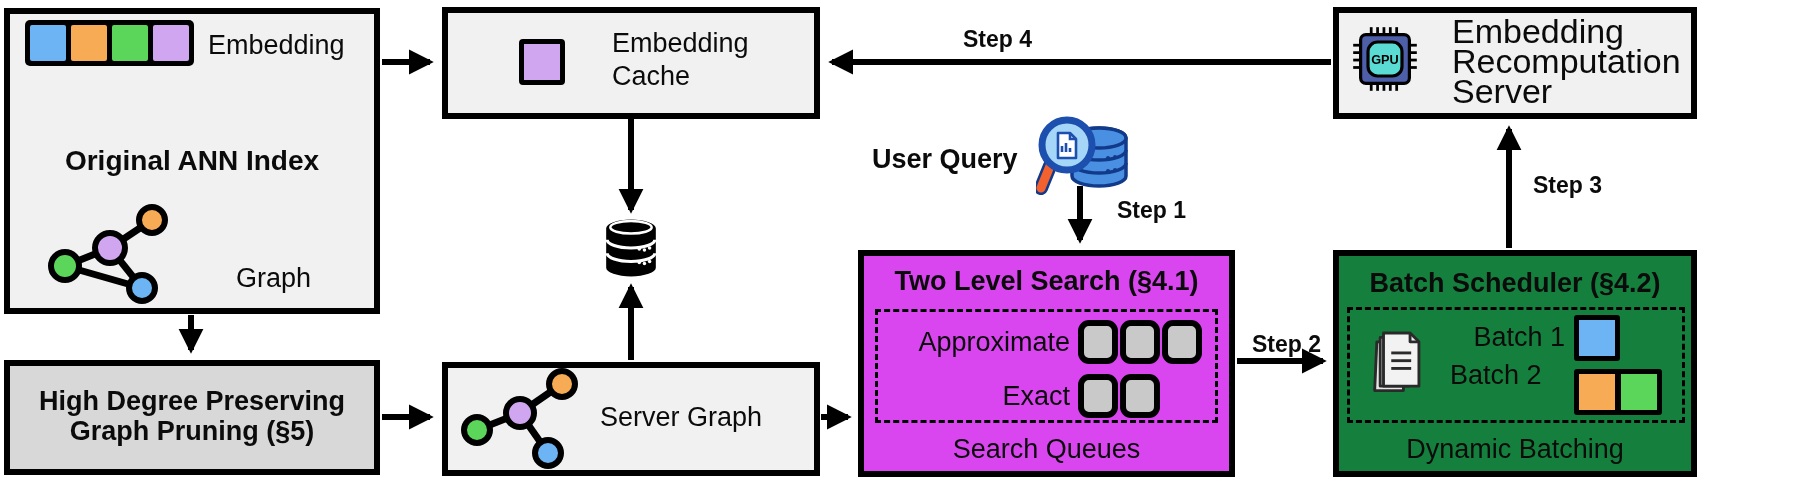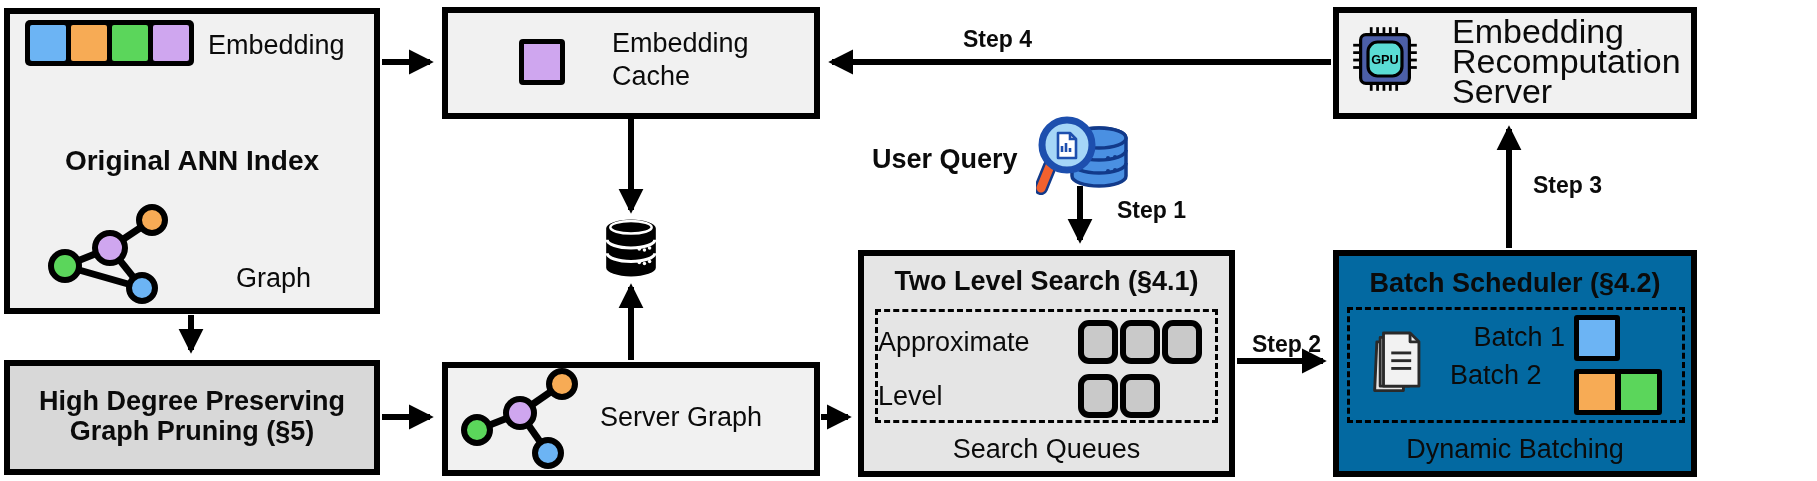--- a/index.html
+++ b/index.html
@@ -11,21 +11,21 @@
   .abs{position:absolute;}
   .lbl{font-size:27px;line-height:30px;white-space:nowrap;}
   .bold{font-weight:700;}
   .center{text-align:center;}
   .step{position:absolute;font-size:23px;font-weight:700;white-space:nowrap;margin-left:12px;}
   .emb-strip{display:flex;gap:5px;background:#000;padding:5px;border-radius:5px;}
   .emb-cell{width:36px;height:36px;border-radius:2px;}
   .cache-sq{width:46px;height:46px;border:5px solid #000;border-radius:4px;box-sizing:border-box;}
   .dashed{position:absolute;border:3px dashed #000;box-sizing:border-box;}
   .tls-row{display:flex;align-items:center;margin-top:6px;height:48px;}
-  .tls-label{width:192px;text-align:left;font-size:27px;padding-right:8px;flex:none;}
+  .tls-label{width:192px;text-align:right;font-size:27px;padding-right:8px;flex:none;}
   .slots{display:flex;gap:2px;}
   .slot{width:40px;height:44px;border:6px solid #000;border-radius:11px;box-sizing:border-box;}
   .batch-sq{position:absolute;width:46px;height:46px;border:5px solid #000;border-radius:3px;box-sizing:border-box;}
   .overlay{position:absolute;left:0;top:0;pointer-events:none;}
   svg{display:block;}
 </style>
 </head>
 <body>
 
 <div class="canvas">
@@ -122,43 +122,43 @@
       <path d="M22,21 h12 l6,6 v19 h-18 z" fill="#ffffff" stroke="#1d4fae" stroke-width="2.6" stroke-linejoin="round"></path>
       <path d="M34,21 v6 h6" fill="none" stroke="#1d4fae" stroke-width="2.6"></path>
       <g stroke="#1d4fae" stroke-width="2.6">
         <line x1="26" y1="40" x2="26" y2="34"></line>
           <line x1="30" y1="40" x2="30" y2="31"></line>
           <line x1="34" y1="40" x2="34" y2="36"></line>
       </g>
     </g>
   </svg>
 
-  <div class="box" style="left: 858px; top: 250px; width: 377px; height: 227px; background: #e5e5e5;">
+  <div class="box" style="left: 858px; top: 250px; width: 377px; height: 227px; background: #d946ef;">
     <div class="abs lbl bold center" style="left:0;top:10px;width:100%;">Two Level Search (§4.1)</div>
     <div class="dashed" style="left:11px;top:53px;width:343px;height:114px;">
       <div class="tls-row">
         <div class="tls-label">Approximate</div>
         <div class="slots">
           <div class="slot" style="background: rgb(201, 201, 201);"></div>
           <div class="slot" style="background: rgb(201, 201, 201);"></div>
           <div class="slot" style="background: rgb(201, 201, 201);"></div>
         </div>
       </div>
       <div class="tls-row">
-        <div class="tls-label">Level</div>
+        <div class="tls-label">Exact</div>
         <div class="slots">
           <div class="slot" style="background: rgb(201, 201, 201);"></div>
           <div class="slot" style="background: rgb(201, 201, 201);"></div>
         </div>
       </div>
     </div>
     <div class="abs lbl center" style="left:0;top:178px;width:100%;">Search Queues</div>
   </div>
 
-  <div class="box" style="left: 1333px; top: 250px; width: 364px; height: 227px; background: #0369a1;">
+  <div class="box" style="left: 1333px; top: 250px; width: 364px; height: 227px; background: #15803d;">
     <div class="abs lbl bold center" style="left:0;top:12px;width:100%;">Batch Scheduler (§4.2)</div>
     <div class="dashed" style="left:8px;top:51px;width:338px;height:116px;">
       <svg class="abs" style="left:18px;top:18px;" width="62" height="72" viewBox="0 0 56 64">
         <g fill="#e8e8e8" stroke="#2a2a2a" stroke-width="2.6" stroke-linejoin="round">
           <path d="M8,12 h24 l0,0 v44 h-26 z"></path>
           <path d="M11,8 h26 l0,0 v44 h-26 z"></path>
           <path d="M14,4 h24 l8,8 v40 h-32 z" fill="#f2f2f2"></path>
           <path d="M38,4 v8 h8" fill="none"></path>
         </g>
         <g stroke="#2a2a2a" stroke-width="2.6">

